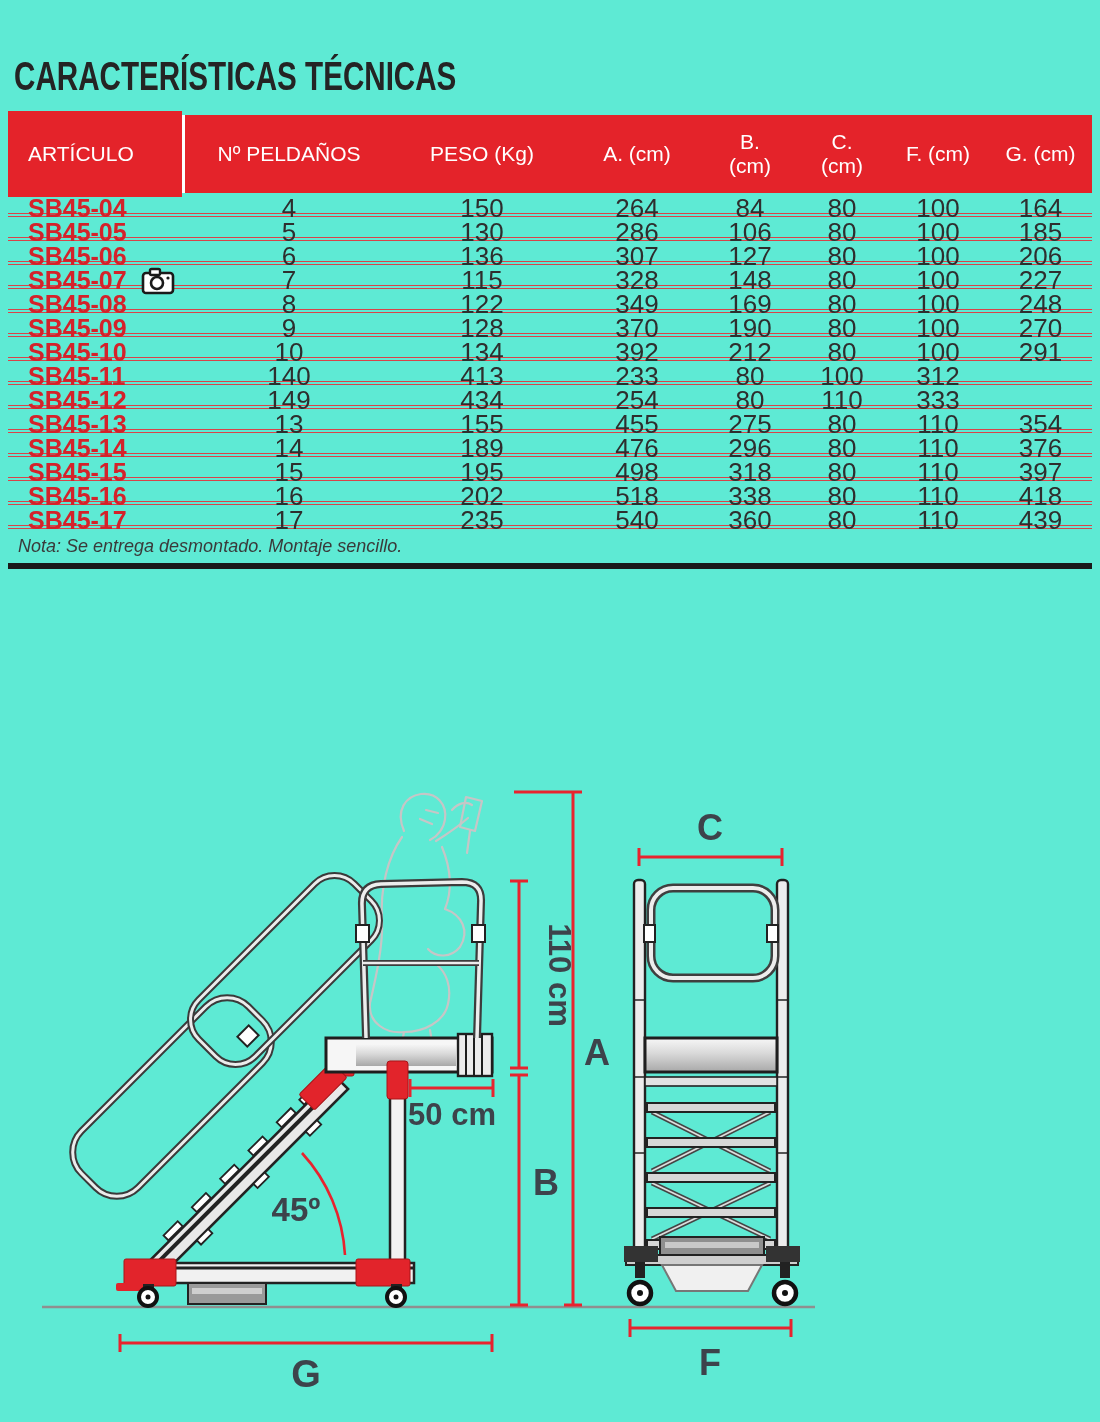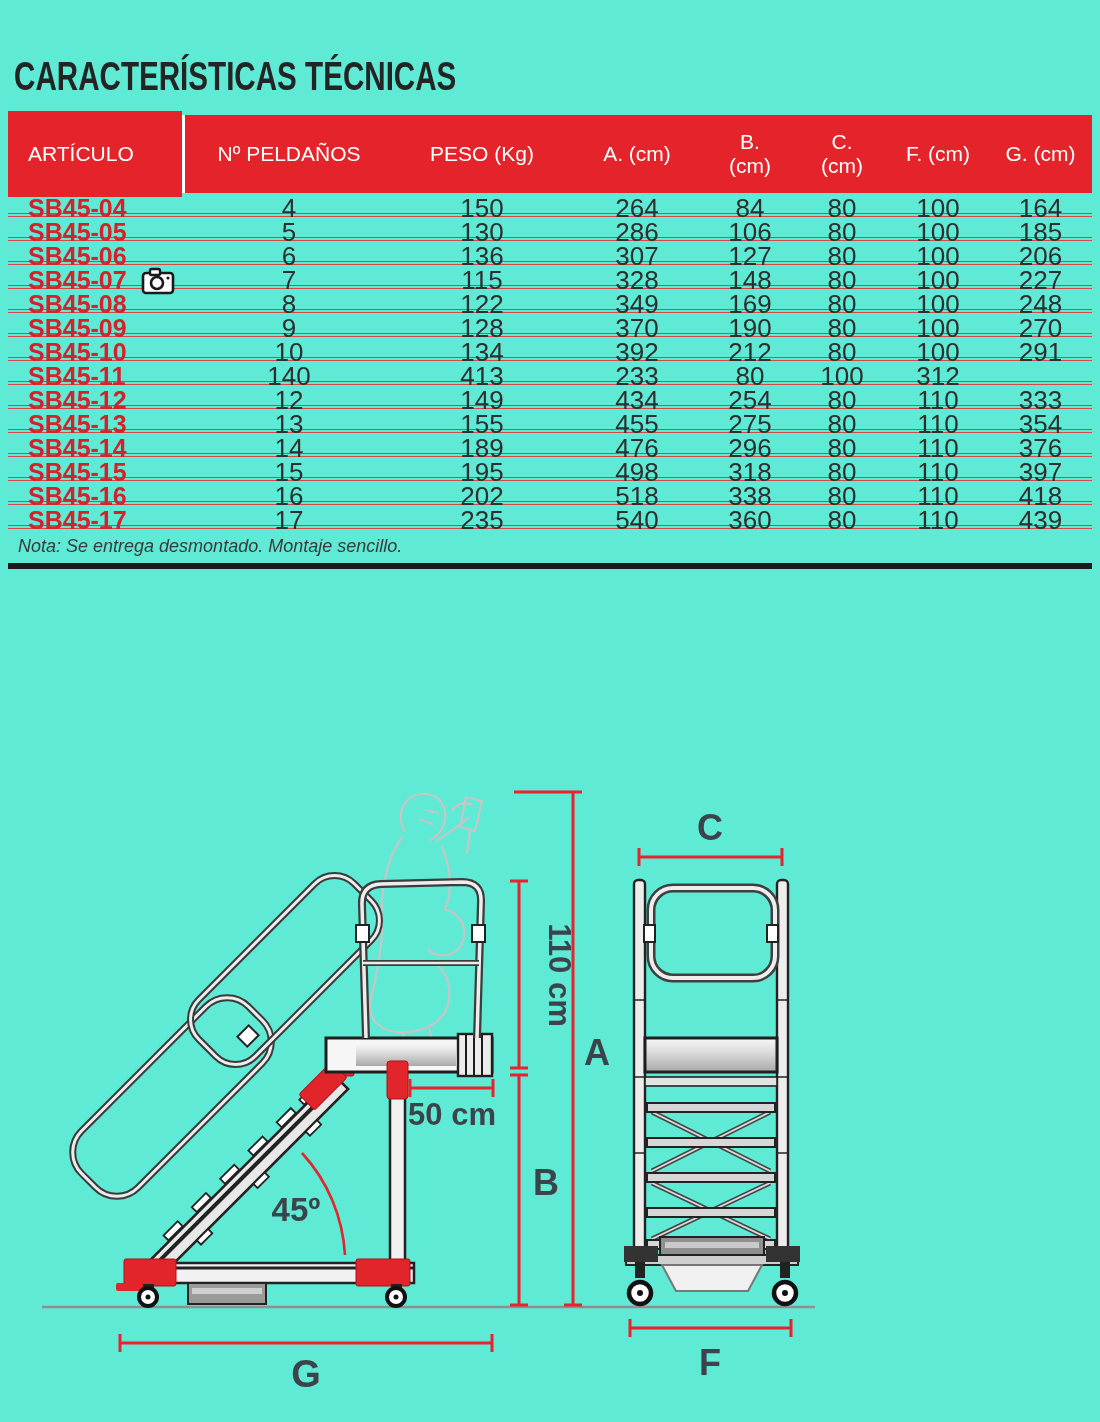--- a/index.html
+++ b/index.html
@@ -174,21 +174,20 @@
       <div class="cell">80</div>
       <div class="cell">100</div>
       <div class="cell">312</div>
     </div>
 
     <div class="trow">
       <div class="cell articulo">
         <span>SB45-12</span>
 
       </div>
-      <div class="cell">12</div>
       <div class="cell">149</div>
       <div class="cell">434</div>
       <div class="cell">254</div>
       <div class="cell">80</div>
       <div class="cell">110</div>
       <div class="cell">333</div>
     </div>
 
     <div class="trow">
       <div class="cell articulo">

